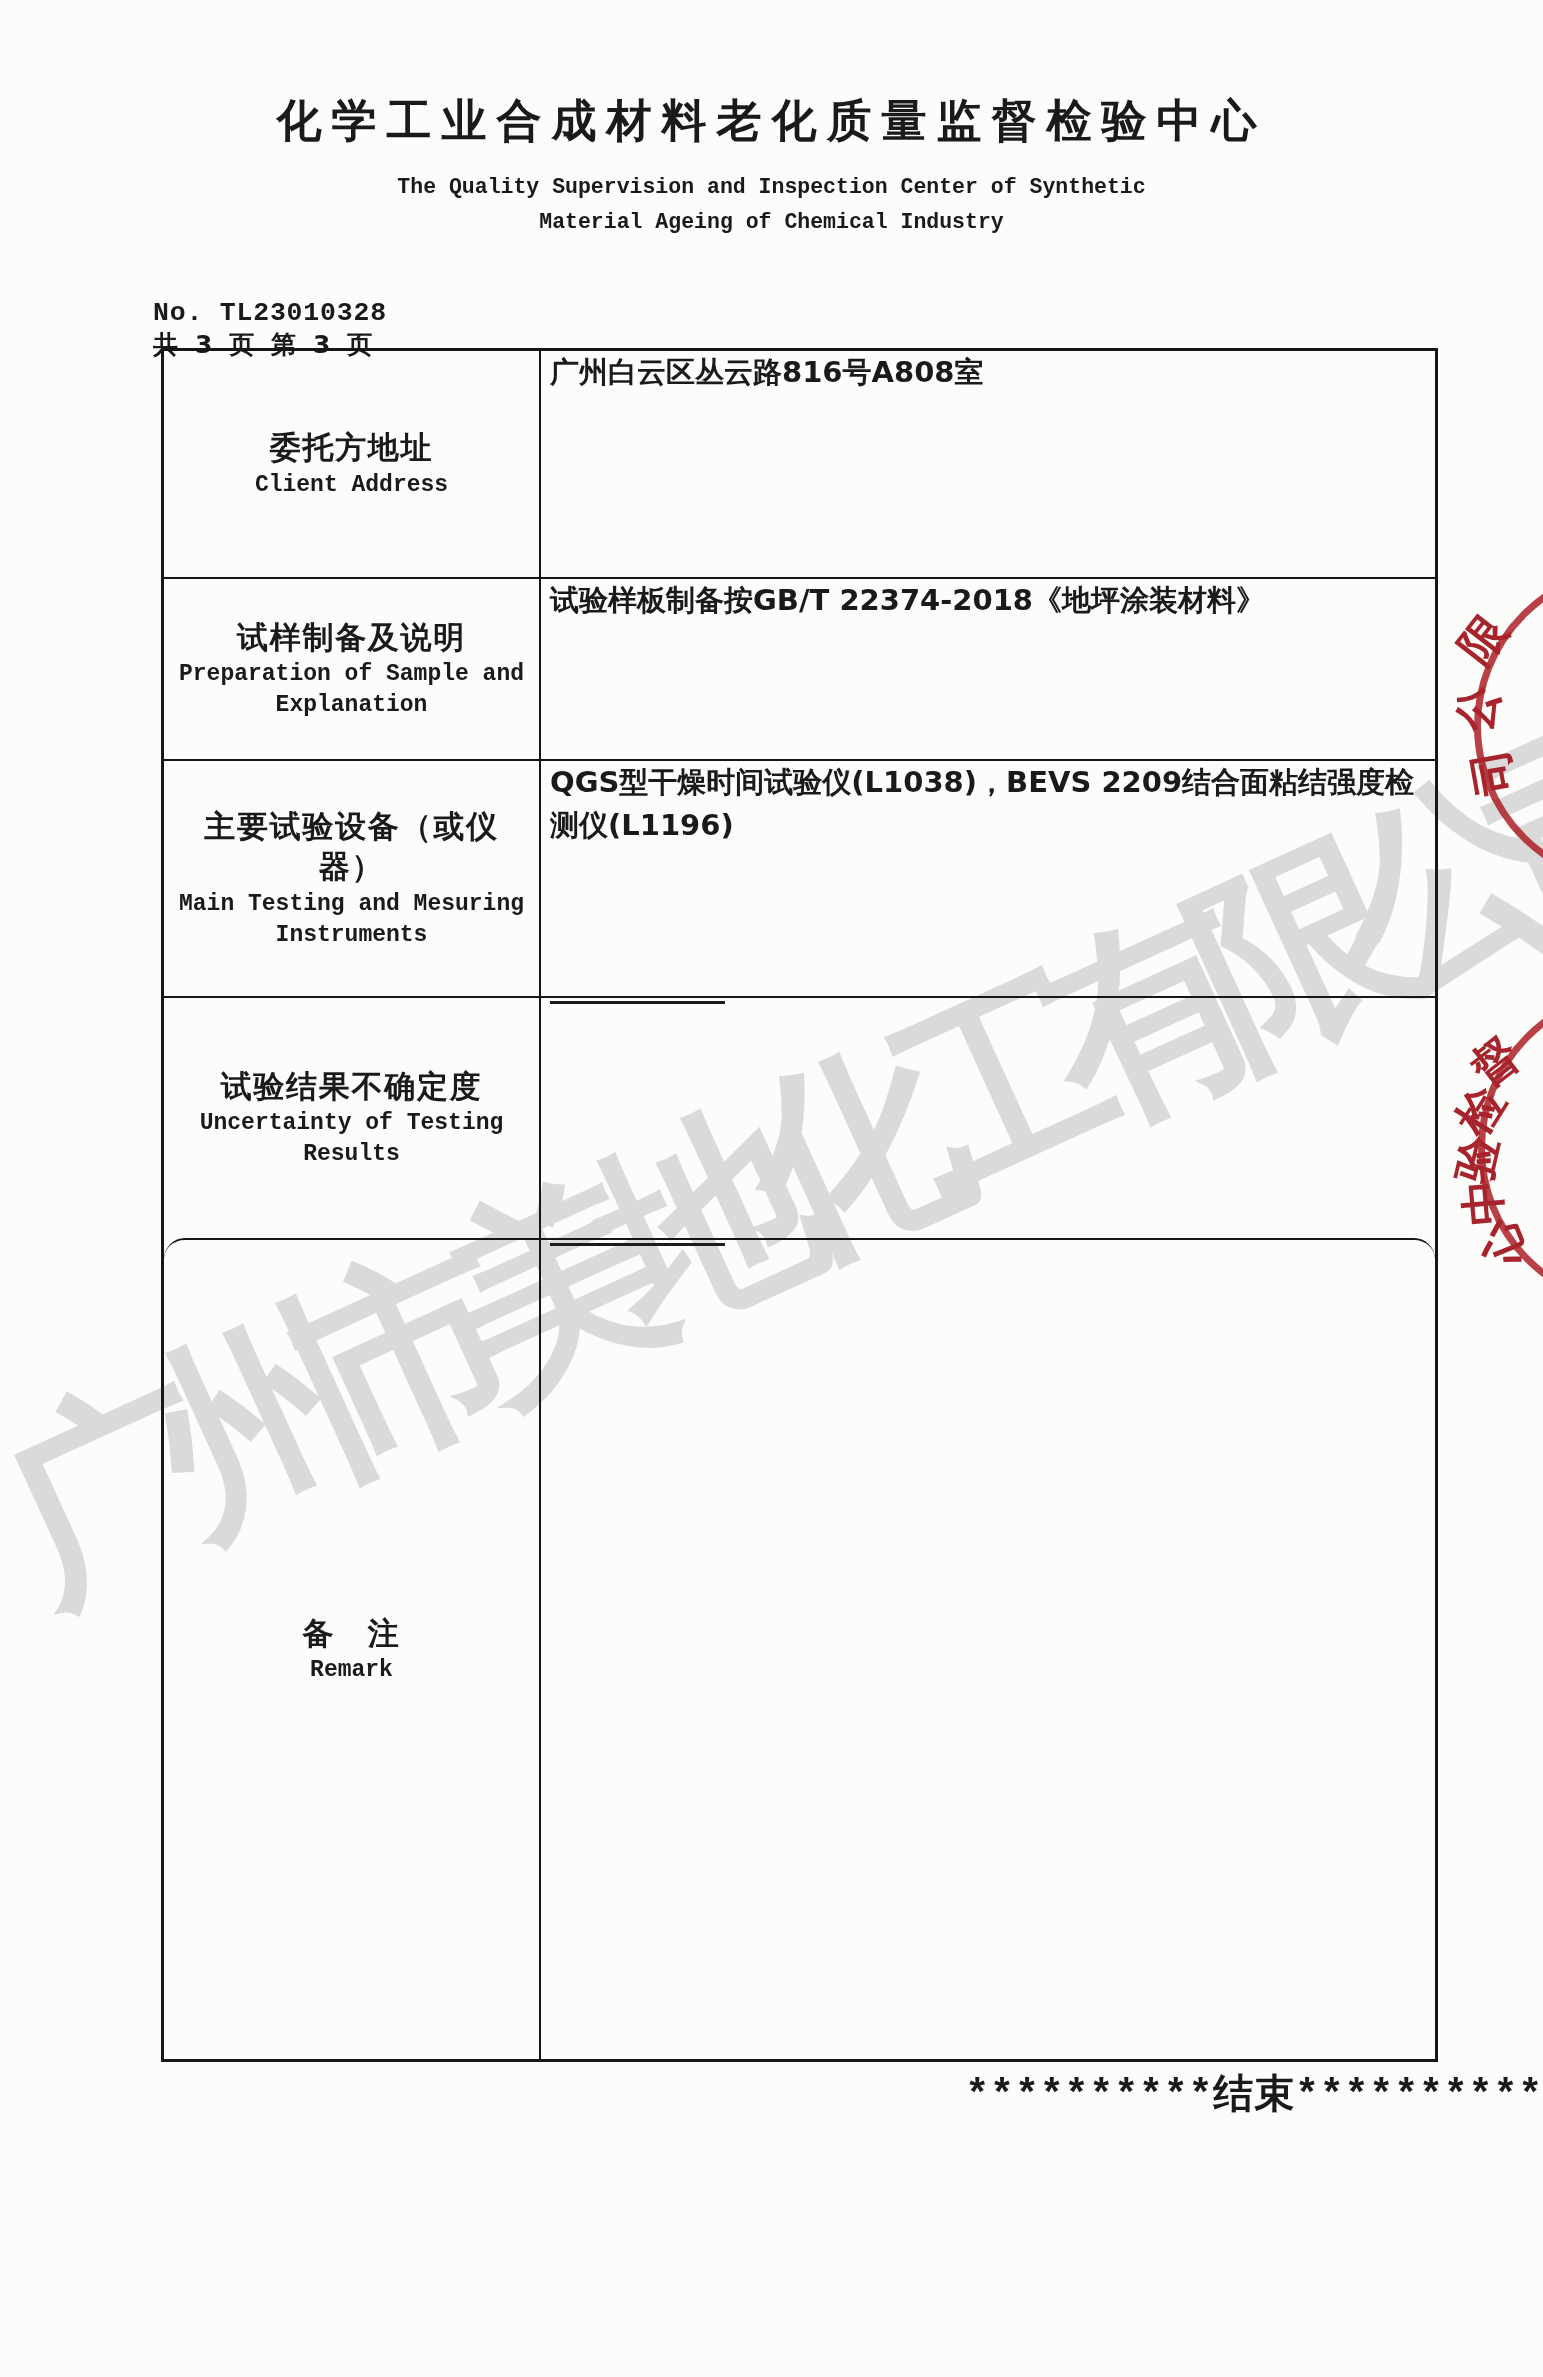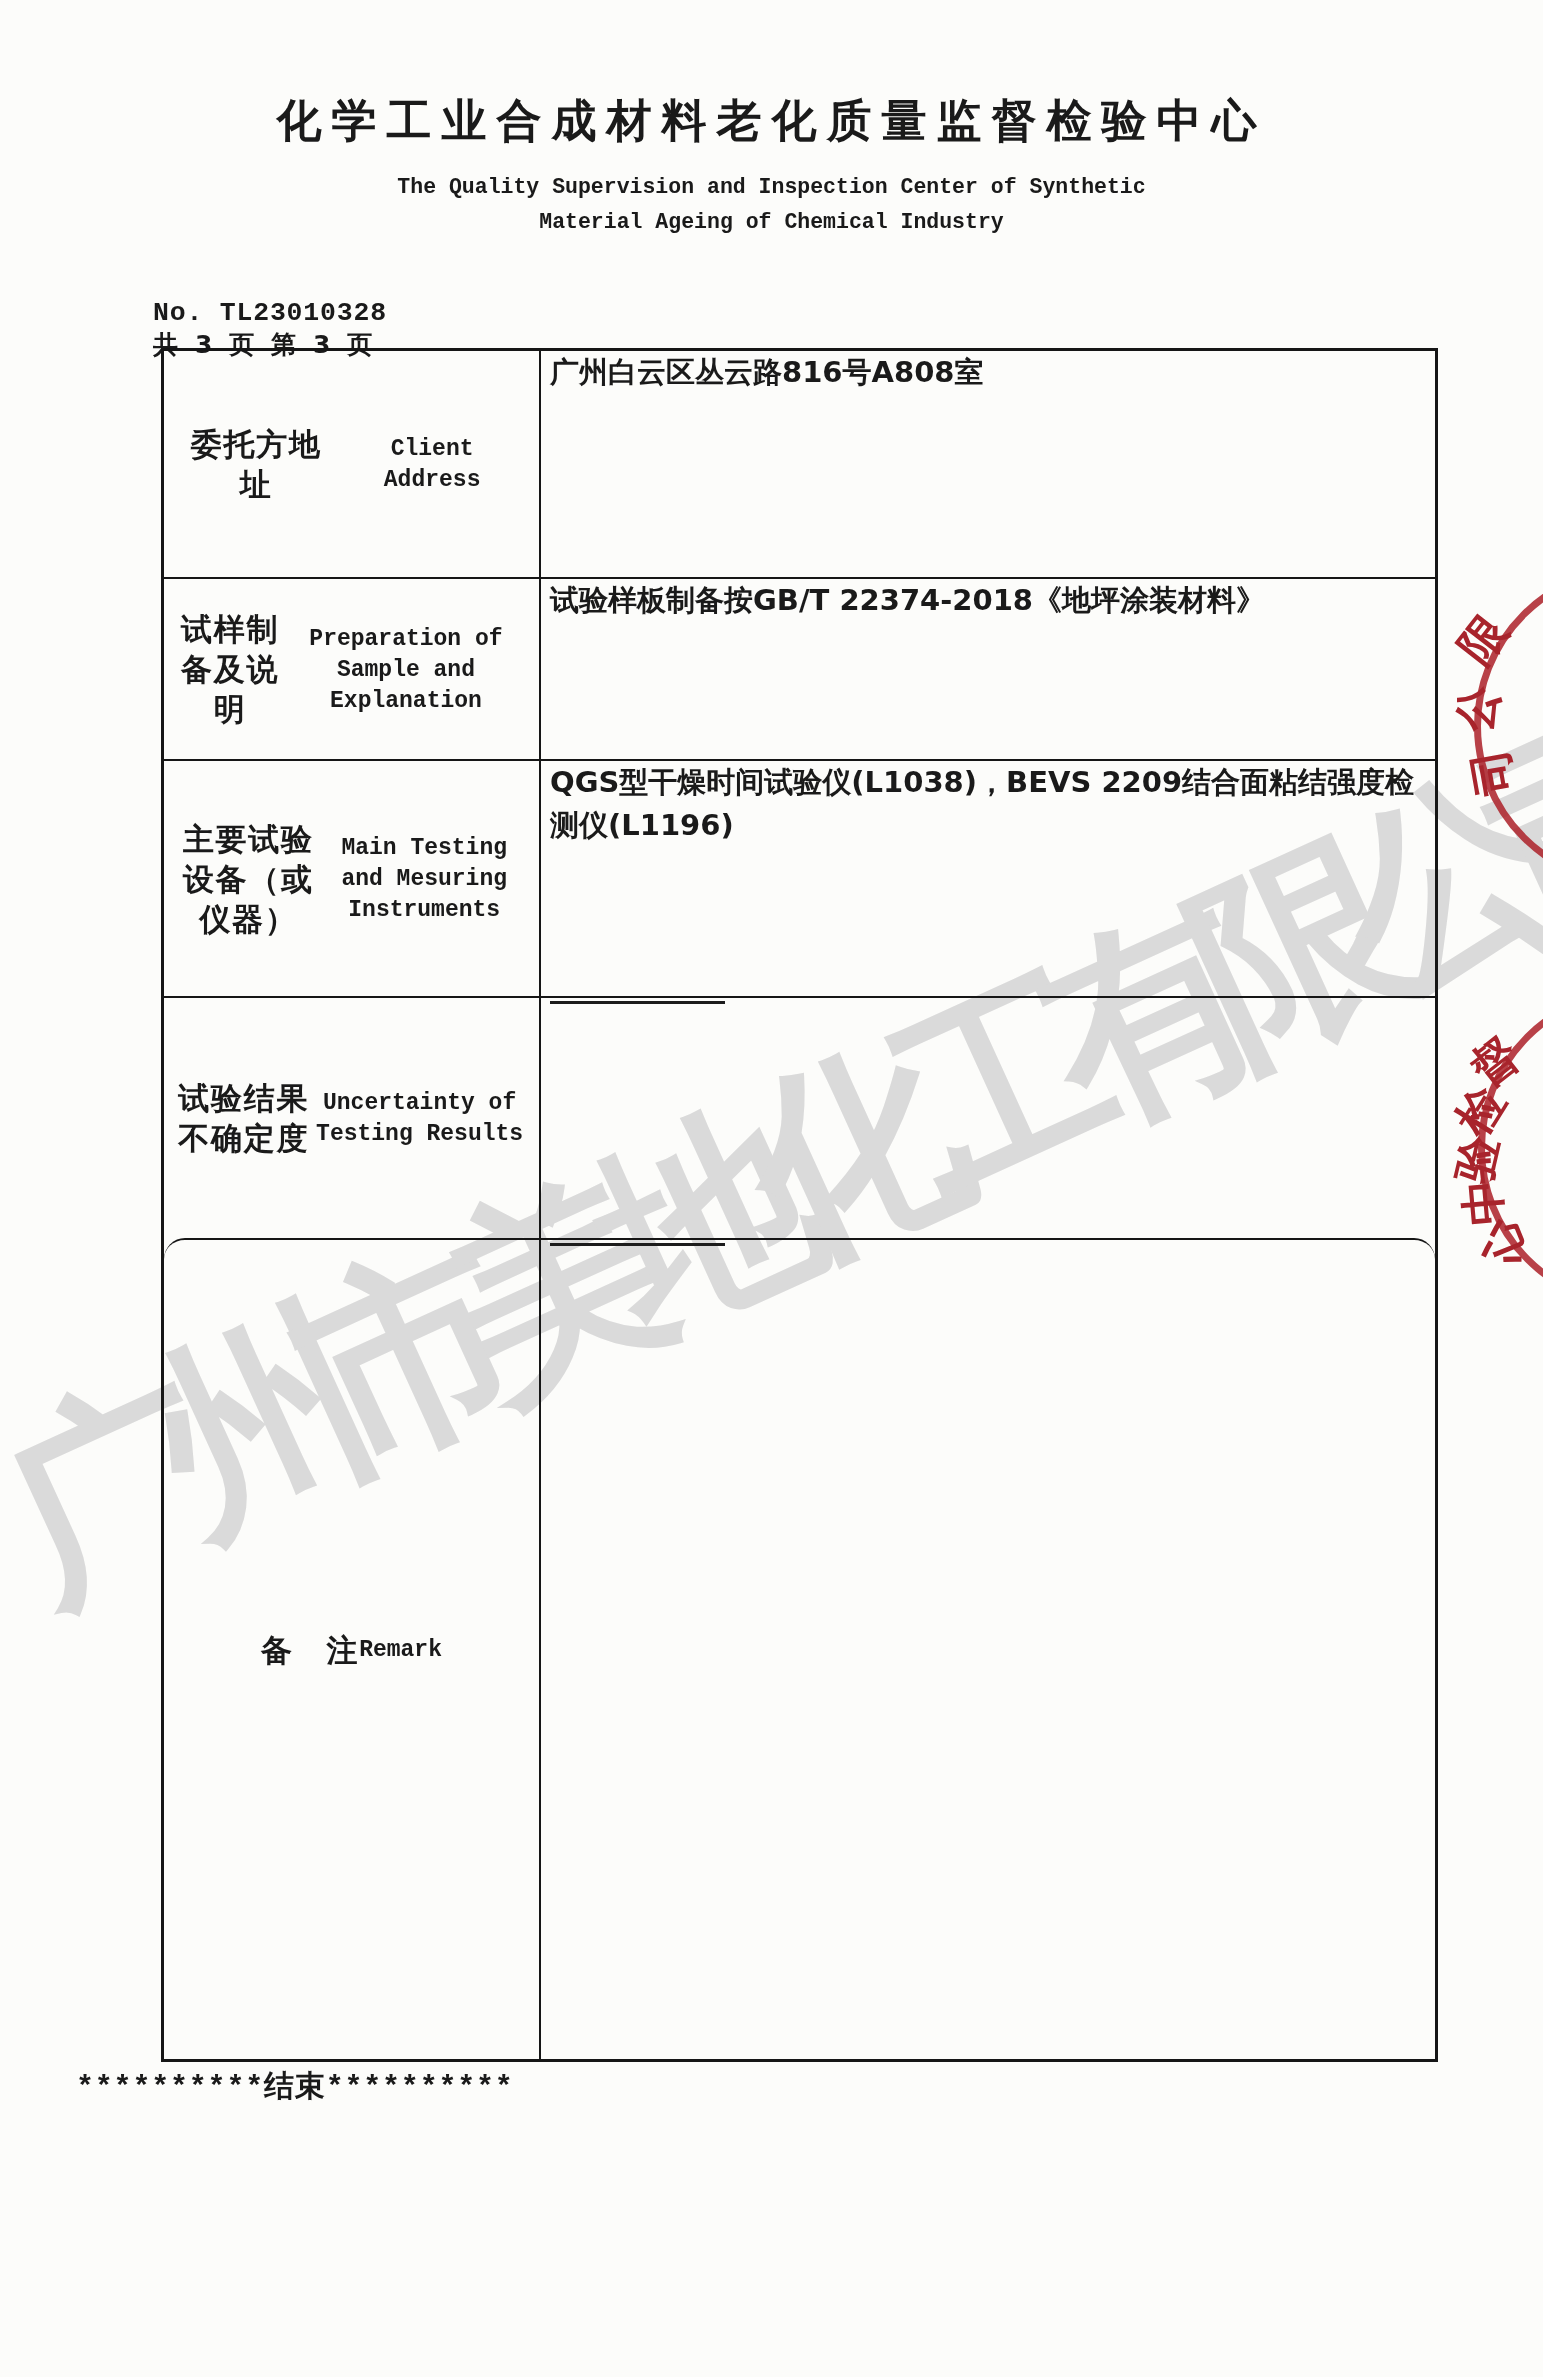--- a/index.html
+++ b/index.html
@@ -52,41 +52,41 @@
     position:absolute;left:161px;top:348px;width:1277px;height:1714px;z-index:1;
     border:3.3px solid #161616;box-sizing:border-box;
     display:flex;flex-direction:column;
   }
   .t-row{display:flex;flex:0 0 auto;box-sizing:border-box;}
   .t-row + .t-row{border-top:2.5px solid #161616;}
   .t-row:last-child{flex:1 1 auto;border-radius:21px;}
   .cell-label{
     width:377px;flex:0 0 377px;box-sizing:border-box;
     border-right:2.5px solid #161616;
-    display:flex;flex-direction:row;justify-content:center;align-items:center;
+    display:flex;flex-direction:column;justify-content:center;align-items:center;
     text-align:center;padding:0 11.6px;
   }
   .label-cn{font-size:31px;font-weight:bold;letter-spacing:1.7px;line-height:40px;}
   .label-en{
     font-family:"Liberation Mono","DejaVu Sans Mono",monospace;
     font-weight:bold;font-size:23px;line-height:31px;margin-top:2.5px;
   }
   .cell-value{
     flex:1 1 auto;display:flex;
     padding:0 9px;box-sizing:border-box;
   }
   .value-text{font-size:29px;line-height:43px;font-weight:600;}
   .dash{
     width:175px;height:0;border-top:3.3px solid #1c1c1c;margin-top:3.3px;
   }
   
   .end-line{
     position:absolute;top:2066px;left:0;width:100%;z-index:1;
-    text-align:left;padding-left:76px;box-sizing:border-box;
-    font-weight:bold;font-size:30px;letter-spacing:0.8px;
+    text-align:right;padding-left:76px;box-sizing:border-box;
+    font-weight:bold;font-size:40px;letter-spacing:0.8px;
     font-family:"Liberation Mono","DejaVu Sans Mono",monospace;
   }
   
   .stamp-circle{
     position:absolute;z-index:2;border-radius:50%;
     width:308px;height:308px;
     border:7.5px solid rgba(172,32,40,0.85);
     background:transparent;
   }
   .stamp-circle.s1{left:1474px;top:565px;}

